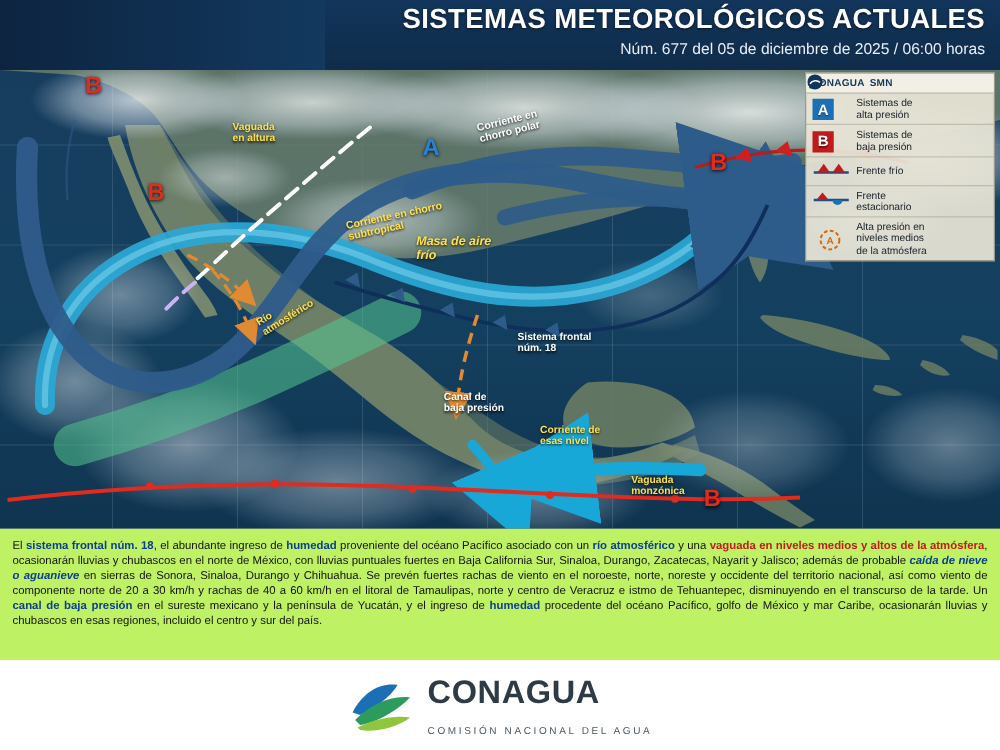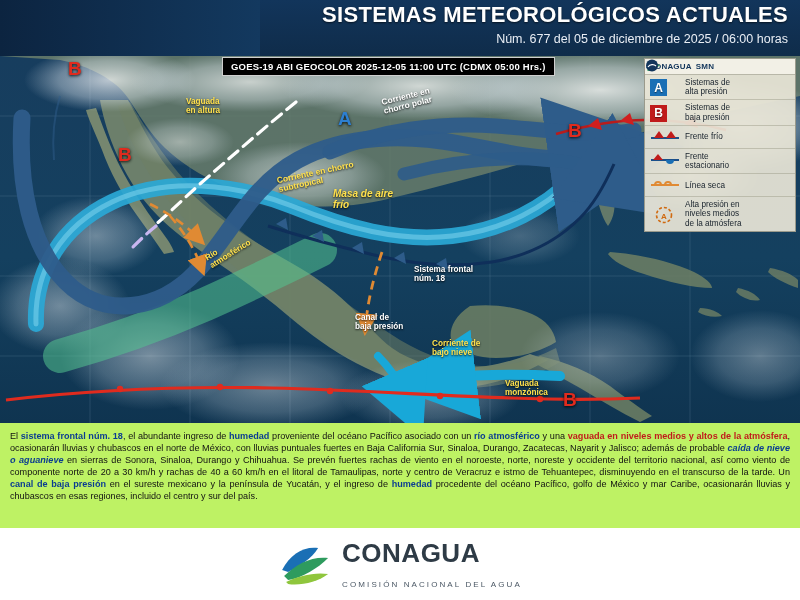--- a/index.html
+++ b/index.html
@@ -258,21 +258,20 @@
         <circle cx="120" cy="333" r="3.2"></circle>
         <circle cx="220" cy="331" r="3.2"></circle>
         <circle cx="330" cy="335" r="3.2"></circle>
         <circle cx="440" cy="340" r="3.2"></circle>
         <circle cx="540" cy="343" r="3.2"></circle>
       </g>
 
       <path d="M60,40 C54,60 52,82 54,104" stroke="#2e5c8a" stroke-width="2" fill="none" opacity="0.5"></path>
     </svg>
 
-    <div class="sat-label">GOES-19 ABI GEOCOLOR 2025-12-05 11:00 UTC (CDMX  05:00 Hrs.)</div>
 
     <div class="bigletter b" style="left:68px;top:2px;">B</div>
     <div class="bigletter b" style="left:118px;top:88px;">B</div>
     <div class="bigletter a" style="left:338px;top:52px;">A</div>
     <div class="bigletter b" style="left:568px;top:64px;">B</div>
     <div class="bigletter b" style="left:563px;top:333px;">B</div>
 
     <div class="ann y" style="left:186px;top:42px;font-size:8.2px;white-space:pre-line;">Vaguada
 en altura</div>
 
@@ -288,21 +287,21 @@
     <div class="ann w" style="left:414px;top:166px;font-size:8.2px;white-space:pre-line;margin-top:44px;">Sistema frontal
 núm. 18</div>
 
     <div class="ann y" style="left:205px;top:186px;font-size:8.2px;white-space:pre-line;transform:rotate(-32deg);">Río
 atmosférico</div>
 
     <div class="ann w" style="left:355px;top:258px;font-size:8.2px;white-space:pre-line;">Canal de
 baja presión</div>
 
     <div class="ann y" style="left:432px;top:284px;font-size:8.2px;white-space:pre-line;">Corriente de
-bajo nieve</div>
+esas nivel</div>
 
     <div class="ann y" style="left:505px;top:324px;font-size:8.2px;white-space:pre-line;">Vaguada
 monzónica</div>
 
     <div class="legend">
       <div class="legend-head">
         <svg width="16" height="14" viewBox="0 0 16 14">
           <path d="M1,9 C4,4 8,2 12,3 C10,6 7,8 4,10 Z" fill="#1a6fb5"></path>
           <path d="M2,11 C6,7 10,5 15,6 C12,9 7,12 3,12 Z" fill="#2e9b5e"></path>
         </svg>
@@ -346,30 +345,20 @@
           <svg width="30" height="14" viewBox="0 0 30 14">
             <line x1="1" y1="7" x2="29" y2="7" stroke="#1a4f8a" stroke-width="2"></line>
             <polygon points="3,7 8,1 13,7" fill="#c01b1b"></polygon>
             <path d="M16,7 a4,4 0 0,0 8,0" fill="#1a6fb5"></path>
           </svg>
         </span>
         <span class="lbl" style="white-space:pre-line">Frente
 estacionario</span>
       </div>
 
-      <div class="legend-row">
-        <span class="sym">
-          <svg width="30" height="14" viewBox="0 0 30 14">
-            <line x1="1" y1="8" x2="29" y2="8" stroke="#e08a33" stroke-width="2"></line>
-            <path d="M5,8 a3,3 0 0,1 6,0" fill="none" stroke="#e08a33" stroke-width="2"></path>
-            <path d="M15,8 a3,3 0 0,1 6,0" fill="none" stroke="#e08a33" stroke-width="2"></path>
-          </svg>
-        </span>
-        <span class="lbl" style="white-space:pre-line">Línea seca</span>
-      </div>
 
       <div class="legend-row">
         <span class="sym">
           <svg width="30" height="18" viewBox="0 0 30 18">
             <circle cx="14" cy="9" r="7.5" fill="none" stroke="#d06a10" stroke-width="1.6" stroke-dasharray="3 2"></circle>
             <text x="14" y="12.5" font-size="8" fill="#d06a10" text-anchor="middle" font-family="Liberation Sans, sans-serif" font-weight="bold">A</text>
           </svg>
         </span>
         <span class="lbl" style="white-space:pre-line">Alta presión en
 niveles medios

